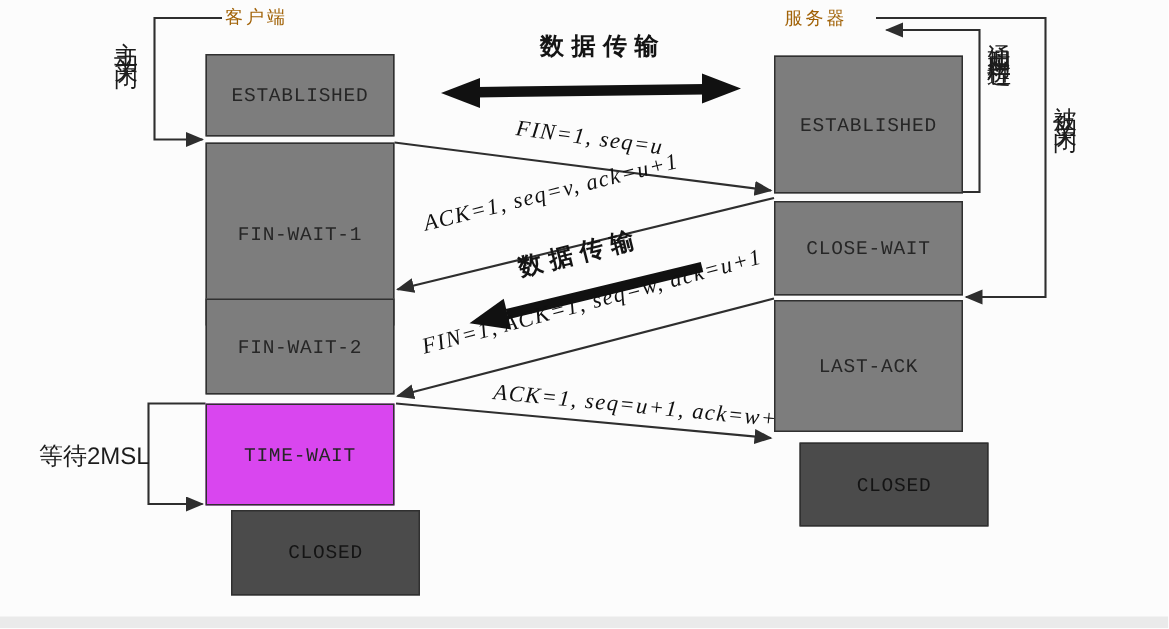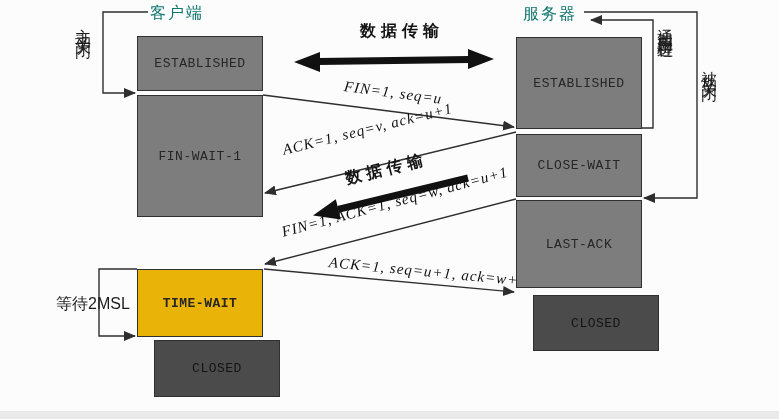--- a/index.html
+++ b/index.html
@@ -8,27 +8,27 @@
     background:#fcfcfc;
     font-family:"Liberation Sans",sans-serif;
   }
   .statebox{
     position:absolute;display:flex;align-items:center;justify-content:center;
     background:#7d7d7d;border:1px solid #303030;box-sizing:border-box;
     font-family:"Liberation Mono","DejaVu Sans Mono",monospace;
     font-size:13px;letter-spacing:.5px;color:#262626;
   }
   .statebox.dark{background:#4b4b4b;color:#141414;margin-left:17px;}
-  .statebox.lite{background:#eab308;font-weight:bold;}
+  .statebox.lite{background:#d946ef;}
   .cjk-v{
     position:absolute;writing-mode:vertical-rl;text-orientation:upright;
     font-size:16px;color:#1c1c1c;letter-spacing:5px;line-height:1;white-space:nowrap;
   }
   .cjk-h{position:absolute;font-size:16px;color:#1c1c1c;white-space:nowrap;}
-  .endpoint-label{position:absolute;font-size:16px;color:#0f766e;letter-spacing:2px;white-space:nowrap;}
+  .endpoint-label{position:absolute;font-size:12px;color:#a16207;letter-spacing:2px;white-space:nowrap;}
   .xfer{
     position:absolute;font-size:16px;font-weight:bold;color:#141414;
     letter-spacing:5px;white-space:nowrap;
   }
   .pkt{
     position:absolute;font-family:"Liberation Serif","DejaVu Serif",serif;
     font-style:italic;font-size:15px;color:#101010;letter-spacing:1px;
     white-space:nowrap;transform-origin:left center;
   }
   svg.wires{position:absolute;left:0;top:0;}
@@ -73,35 +73,38 @@
       <polygon points="313,215.5 335.8,199.2 340.8,219.6" fill="#111111"></polygon>
     </g>
   </svg>
 
   <div class="endpoint-label" style="left:150px;top:3px;">客户端</div>
   <div class="endpoint-label" style="left:523px;top:4px;">服务器</div>
 
   <div class="cjk-v" style="left:75px;top:15px;">主动关闭</div>
   <div class="cjk-v" style="left:701px;top:58px;">被动关闭</div>
   <div class="cjk-v" style="left:657px;top:16px;letter-spacing:3px;">通知应用进程</div>
-  <div class="cjk-h" style="left:26px;top:294px;margin-left:30px;">等待2MSL</div>
+  <div class="cjk-h" style="left:26px;top:294px;">等待2MSL</div>
 
   <div class="xfer" style="left:360px;top:21px;">数据传输</div>
   <div class="xfer" style="left:346px;top:169px;transform:rotate(-14deg);transform-origin:left center;">数据传输</div>
 
   <div class="pkt" style="left:344px;top:78px;transform:rotate(7.5deg);">FIN=1, seq=u</div>
   <div class="pkt" style="left:283px;top:142px;transform:rotate(-14deg);">ACK=1, seq=v, ack=u+1</div>
   <div class="pkt" style="left:282px;top:224px;transform:rotate(-15deg);">FIN=1, ACK=1, seq=w, ack=u+1</div>
   <div class="pkt" style="left:329px;top:254px;transform:rotate(5.5deg);">ACK=1, seq=u+1, ack=w+1</div>
 
   <div class="statebox" style="left:137px;top:36px;width:126px;height:55px;">
     <span>ESTABLISHED</span>
   </div>
   <div class="statebox" style="left:137px;top:95px;width:126px;height:122px;">
     <span>FIN-WAIT-1</span>
+  </div>
+  <div class="statebox" style="left:137px;top:199px;width:126px;height:64px;">
+    <span>FIN-WAIT-2</span>
   </div>
   <div class="statebox lite" style="left:137px;top:269px;width:126px;height:68px;">
     <span>TIME-WAIT</span>
   </div>
   <div class="statebox dark" style="left:137px;top:340px;width:126px;height:57px;">
     <span>CLOSED</span>
   </div>
 
   <div class="statebox" style="left:516px;top:37px;width:126px;height:92px;">
     <span>ESTABLISHED</span>

